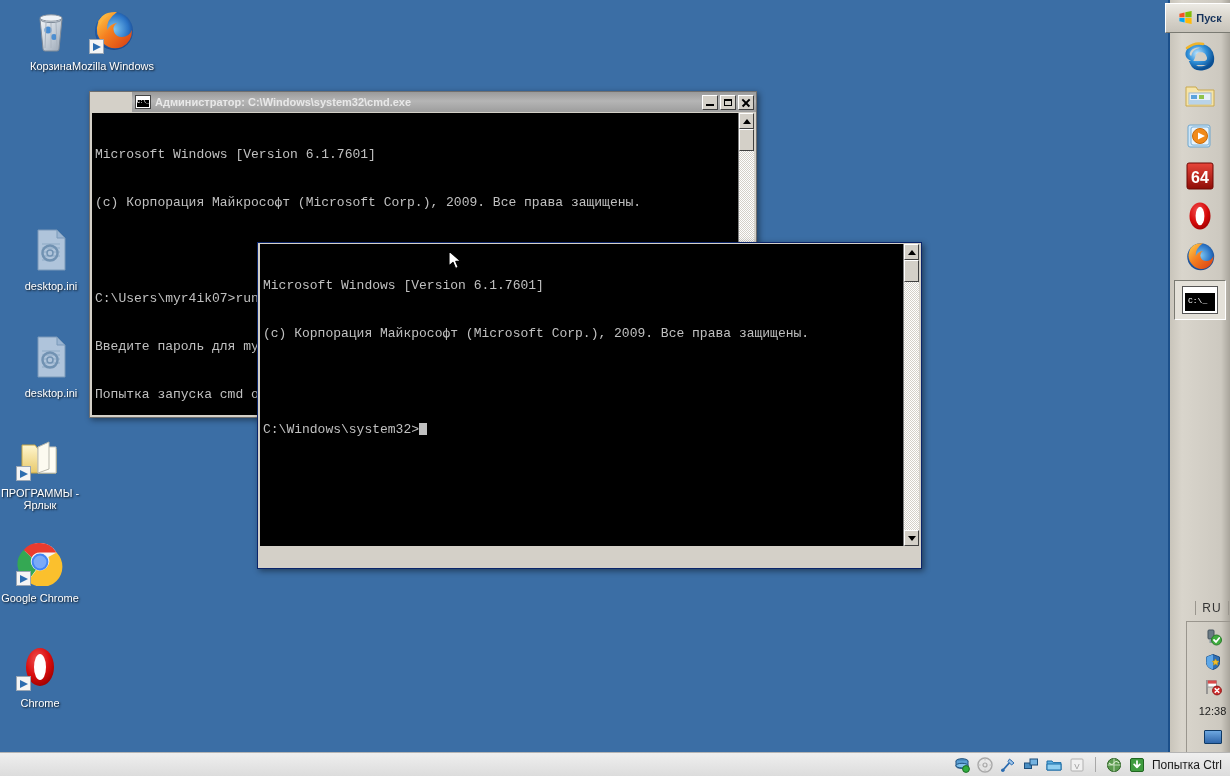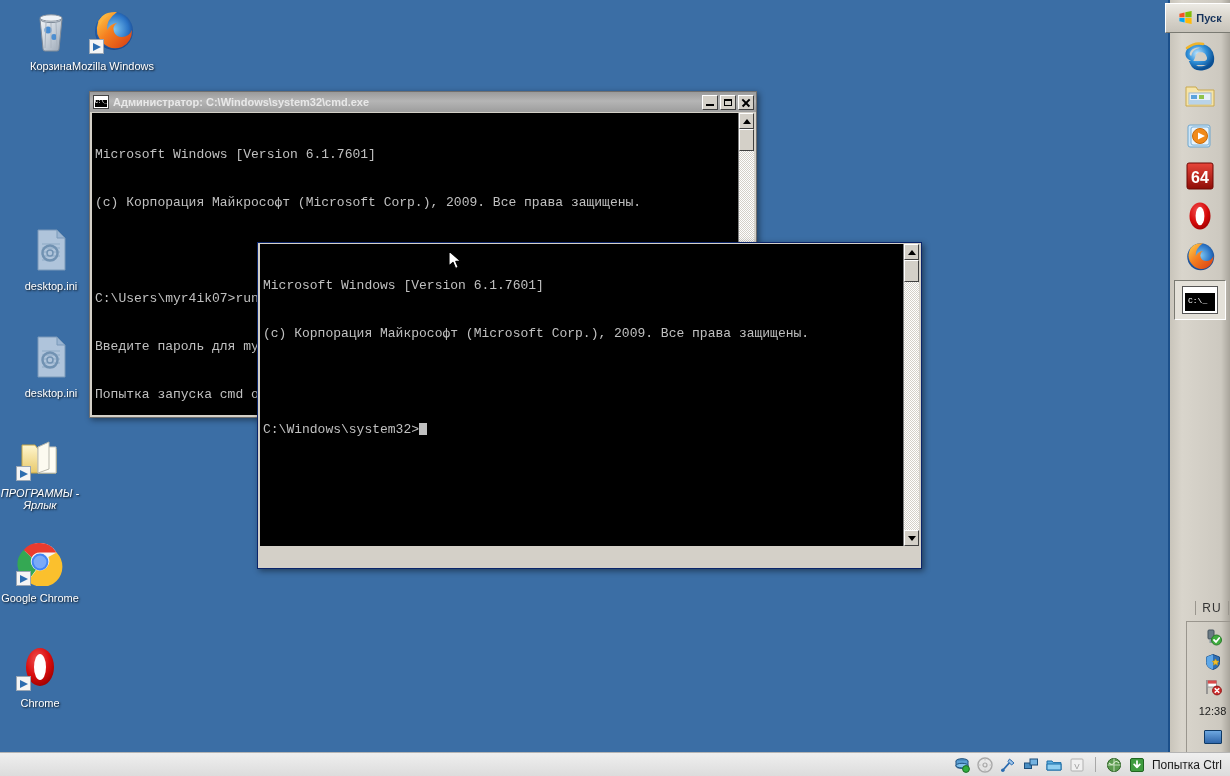--- a/index.html
+++ b/index.html
@@ -62,20 +62,21 @@
     padding: 0 2px 0 3px;
     background: linear-gradient(to bottom, #0a3f8f 0%, #1b5fbd 45%, #0c4597 100%);
     color: #ffffff;
     font-size: 11px;
     font-weight: bold;
     user-select: none;
   }
   .win.inactive .titlebar {
     background: linear-gradient(to bottom, #9a9a9a 0%, #b5b5b5 45%, #9d9d9d 100%);
     color: #e8e8e8;
+    margin-left: 42px;
   }
   .tb-icon {
     width: 16px; height: 14px;
     margin-right: 4px;
     background: #ffffff;
     border: 1px solid #444;
     position: relative;
     flex: 0 0 auto;
   }
   .tb-icon:before {
@@ -360,21 +361,21 @@
         <path d="M11 4 L30 4 L38 12 L38 44 L11 44 Z" fill="#eef3f8" stroke="#9bb0c4" stroke-width="1"></path>
         <path d="M30 4 L30 12 L38 12 Z" fill="#cfdceb" stroke="#9bb0c4"></path>
         <path d="M15 18 H33 M15 22 H33 M15 26 H33 M15 30 H33 M15 34 H28" stroke="#b9c9d8" stroke-width="1"></path>
         <circle cx="23" cy="27" r="7.5" fill="none" stroke="#8fa6ba" stroke-width="2.5"></circle>
         <circle cx="23" cy="27" r="3" fill="#eef3f8" stroke="#8fa6ba" stroke-width="1.5"></circle>
       </svg>
     </div>
     <span class="lbl">desktop.ini</span>
   </div>
 
-  <div class="desk-icon" style="left:0px; top:433px; width:80px;font-style:italic;">
+  <div class="desk-icon" style="left:0px; top:433px; width:80px;">
     <div class="glyph">
       <svg width="48" height="48" viewBox="0 0 48 48">
         <defs>
             <linearGradient id="fd" x1="0" y1="0" x2="0" y2="1">
           <stop offset="0%" stop-color="#fff6cf"></stop>
               <stop offset="100%" stop-color="#e8c96a"></stop>
         </linearGradient>
           </defs>
         <path d="M6 12 L19 12 L22 16 L40 16 L40 40 L6 40 Z" fill="url(#fd)" stroke="#c4a547"></path>
         <path d="M22 14 L40 14 L40 40 L22 40 Z" fill="#fffdf3" stroke="#c9c9c0"></path>

